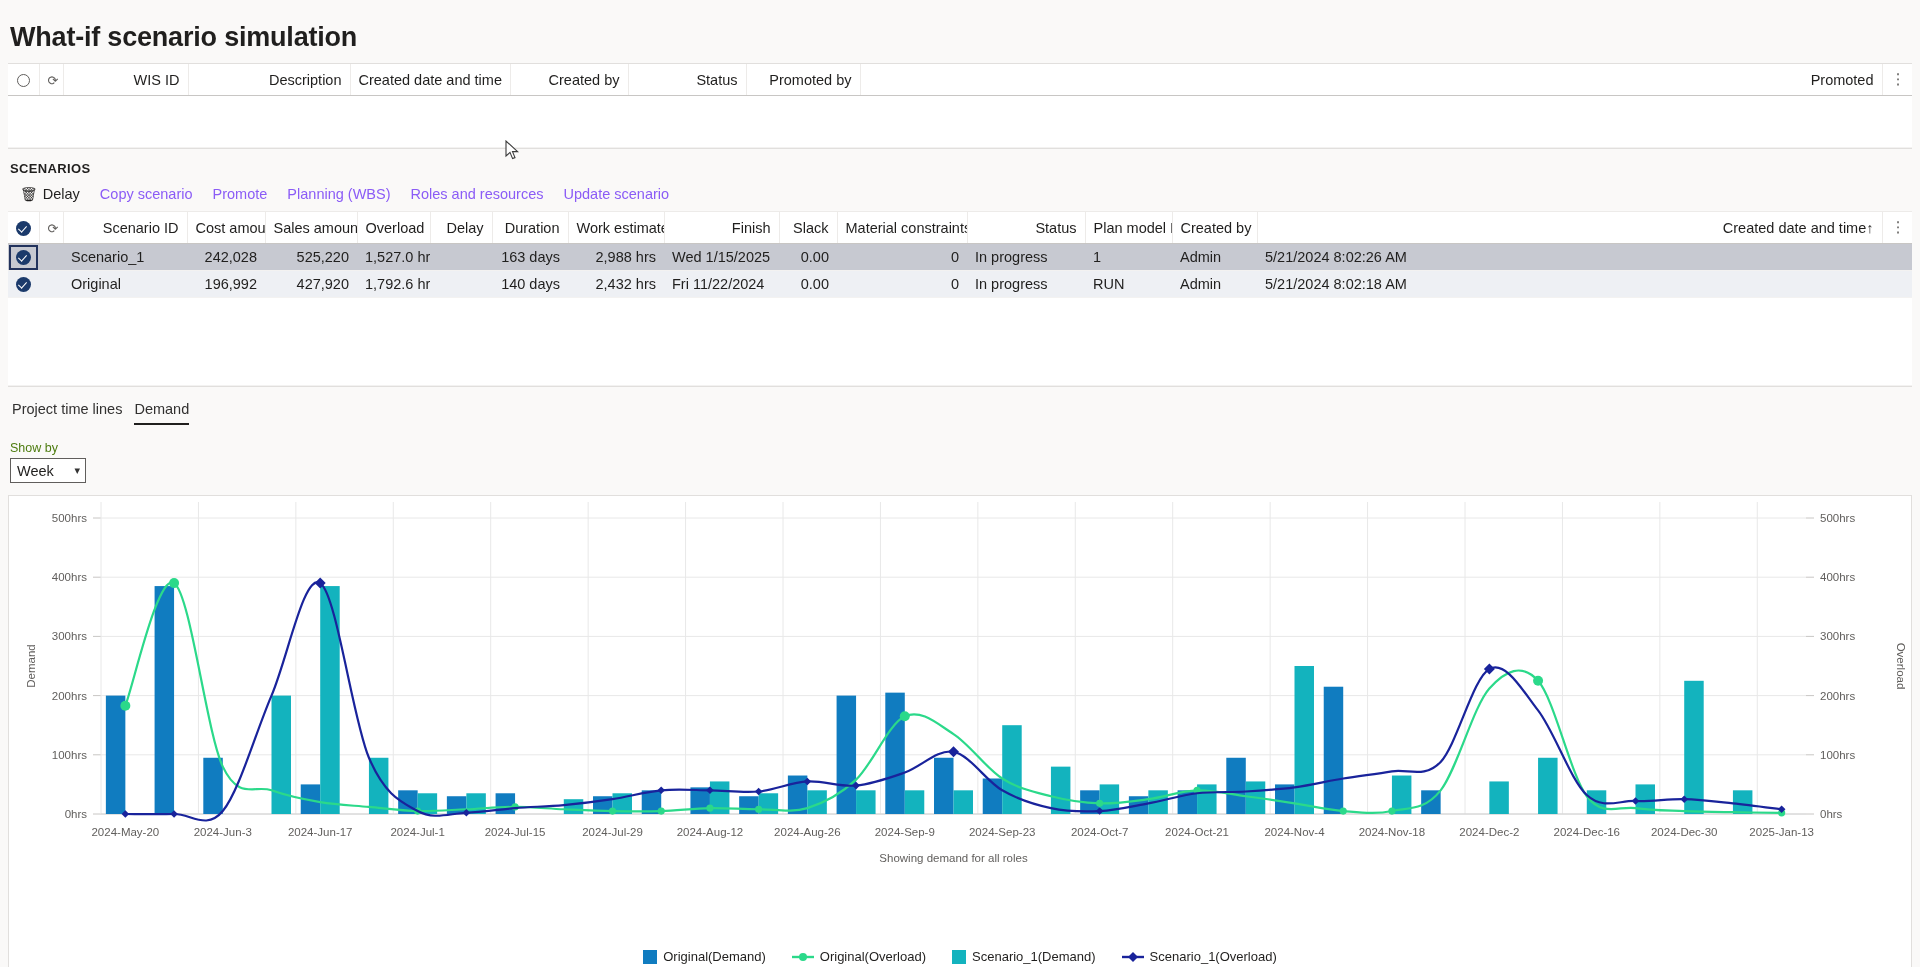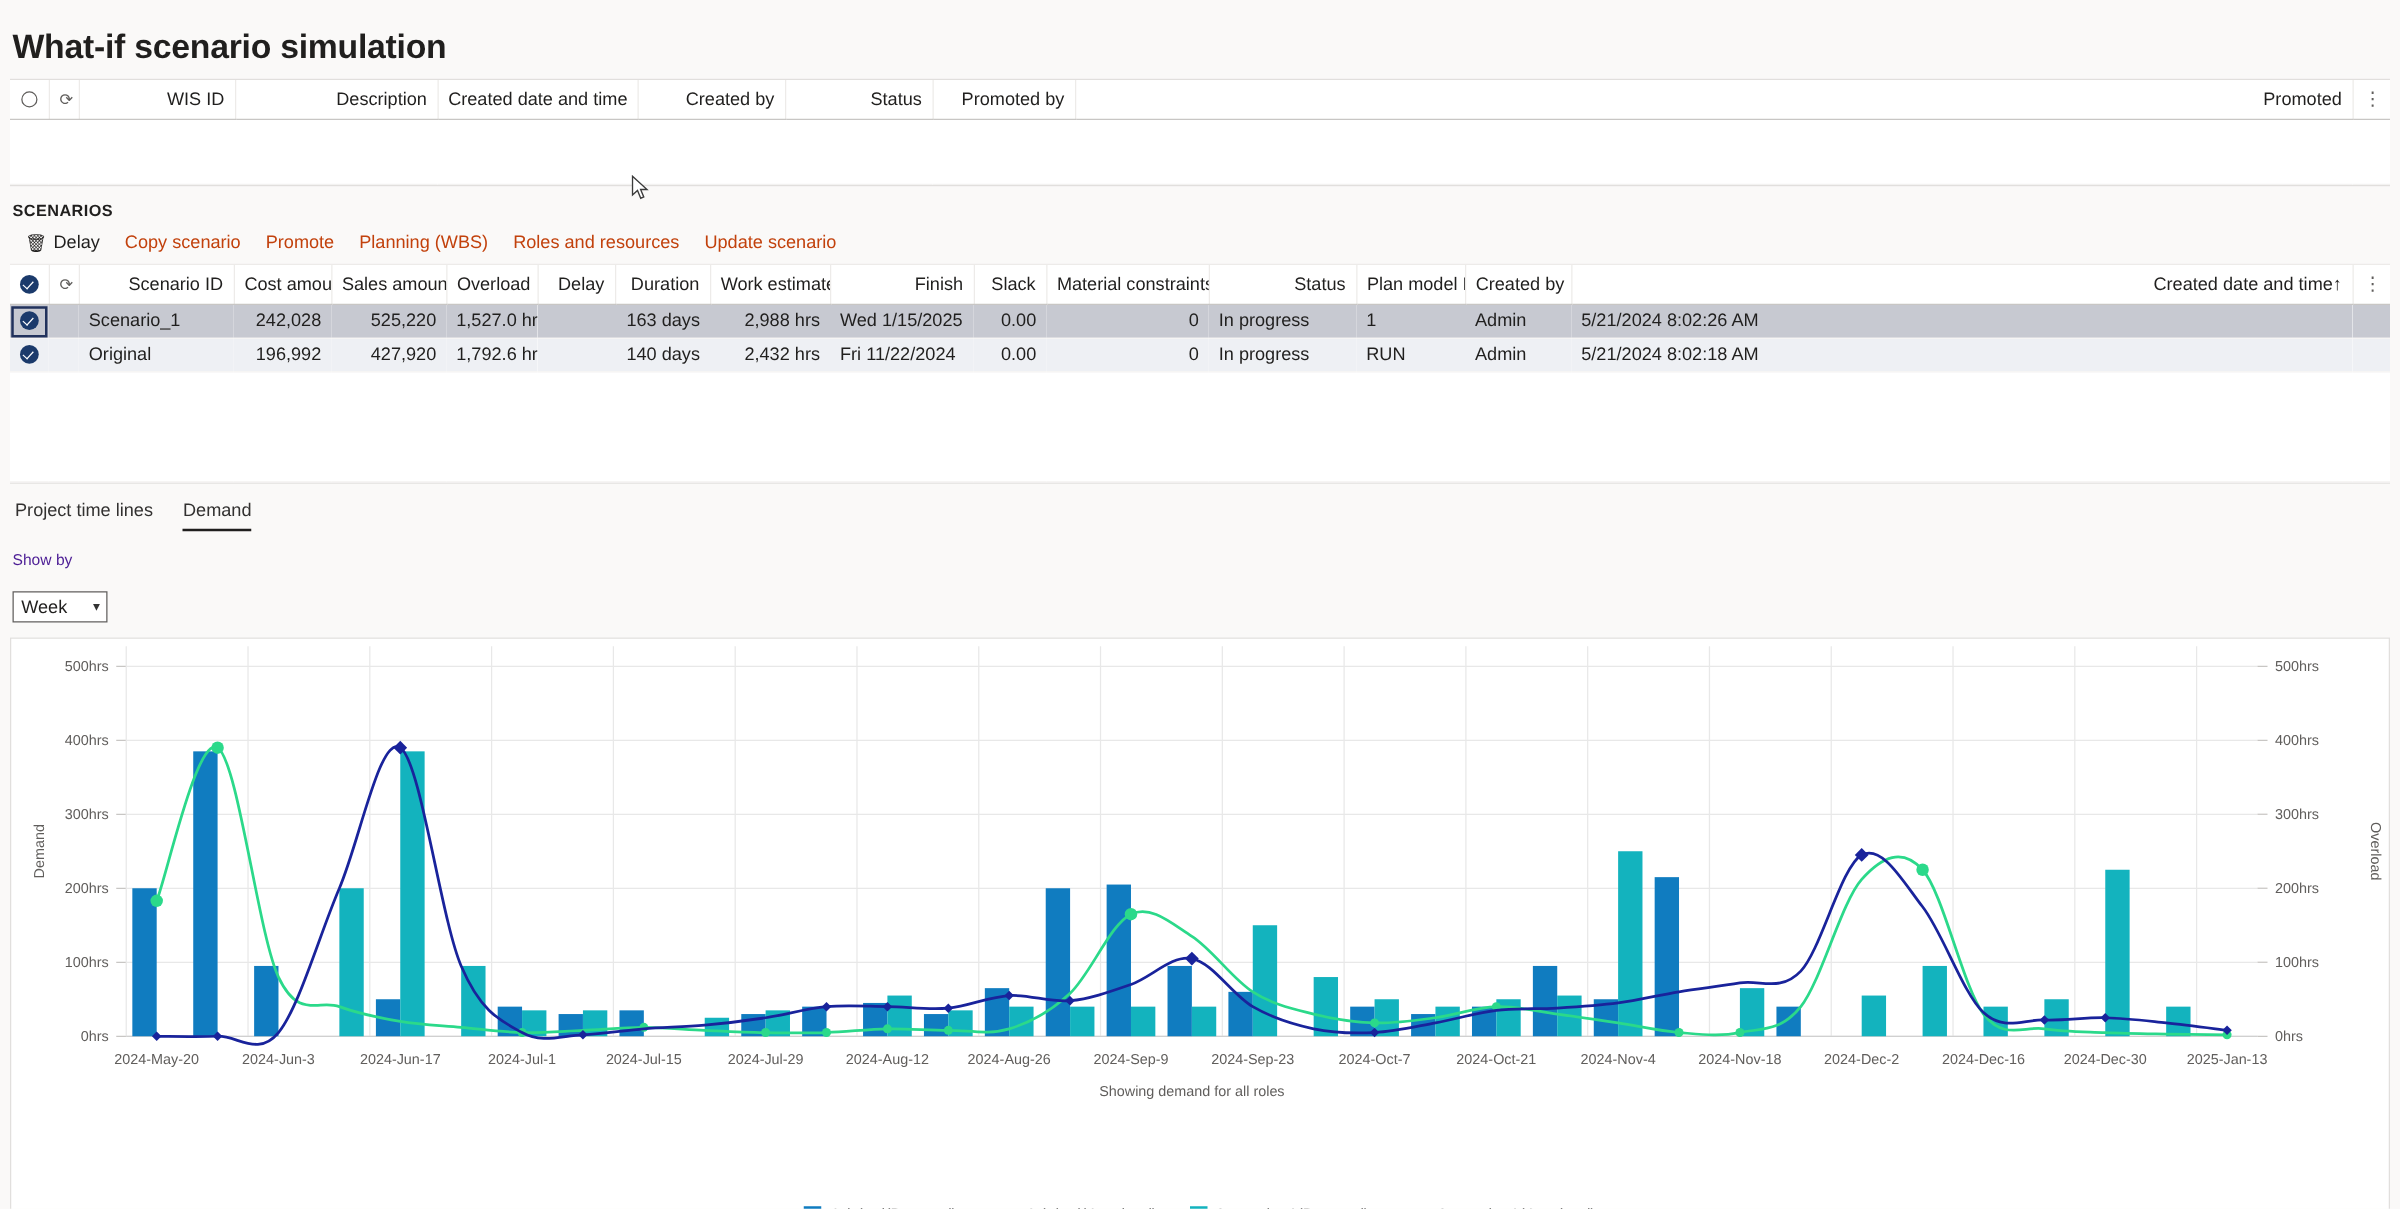--- a/index.html
+++ b/index.html
@@ -73,35 +73,35 @@
     padding:12px 0 8px 10px; color:#201f1e;
   }
 
   
   .cmdbar{
     display:flex; align-items:center; gap:20px;
     padding:2px 0 9px 12px;
     border-bottom:1px solid #edebe9;
     margin:0 8px;
   }
-  .cmd{ font-size:14.5px; color:#c2410c; cursor:default; white-space:nowrap;}
+  .cmd{ font-size:14.5px; color:#8b5cf6; cursor:default; white-space:nowrap;}
   .cmd.enabled{ color:#201f1e; display:flex; align-items:center; gap:5px; }
   .trash{ font-size:14px; }
 
   
-  .tabs{ display:flex; gap:24px; padding:14px 0 0 12px; }
+  .tabs{ display:flex; gap:12px; padding:14px 0 0 12px; }
   .tab{
     font-size:14.5px; color:#323130; padding-bottom:6px; cursor:pointer;
     border-bottom:2px solid transparent;
   }
   .tab.active{ border-bottom:2px solid #201f1e; }
 
   
   .showby{ padding:16px 0 0 10px; }
-  .showby-label{ font-size:12.5px; color:#4c1d95; margin-bottom:18px; }
+  .showby-label{ font-size:12.5px; color:#4d7c0f; margin-bottom:3px; }
   .select-box{
     width:76px; height:25px; border:1px solid #605e5c; background:#fff;
     font-size:14.5px; display:flex; align-items:center;
     justify-content:space-between; padding:0 5px 0 6px;
   }
 
   
   .chart-panel{
     margin:12px 8px 0 8px; background:#fff; border:1px solid #e1dfdd;
     height:480px; position:relative;

